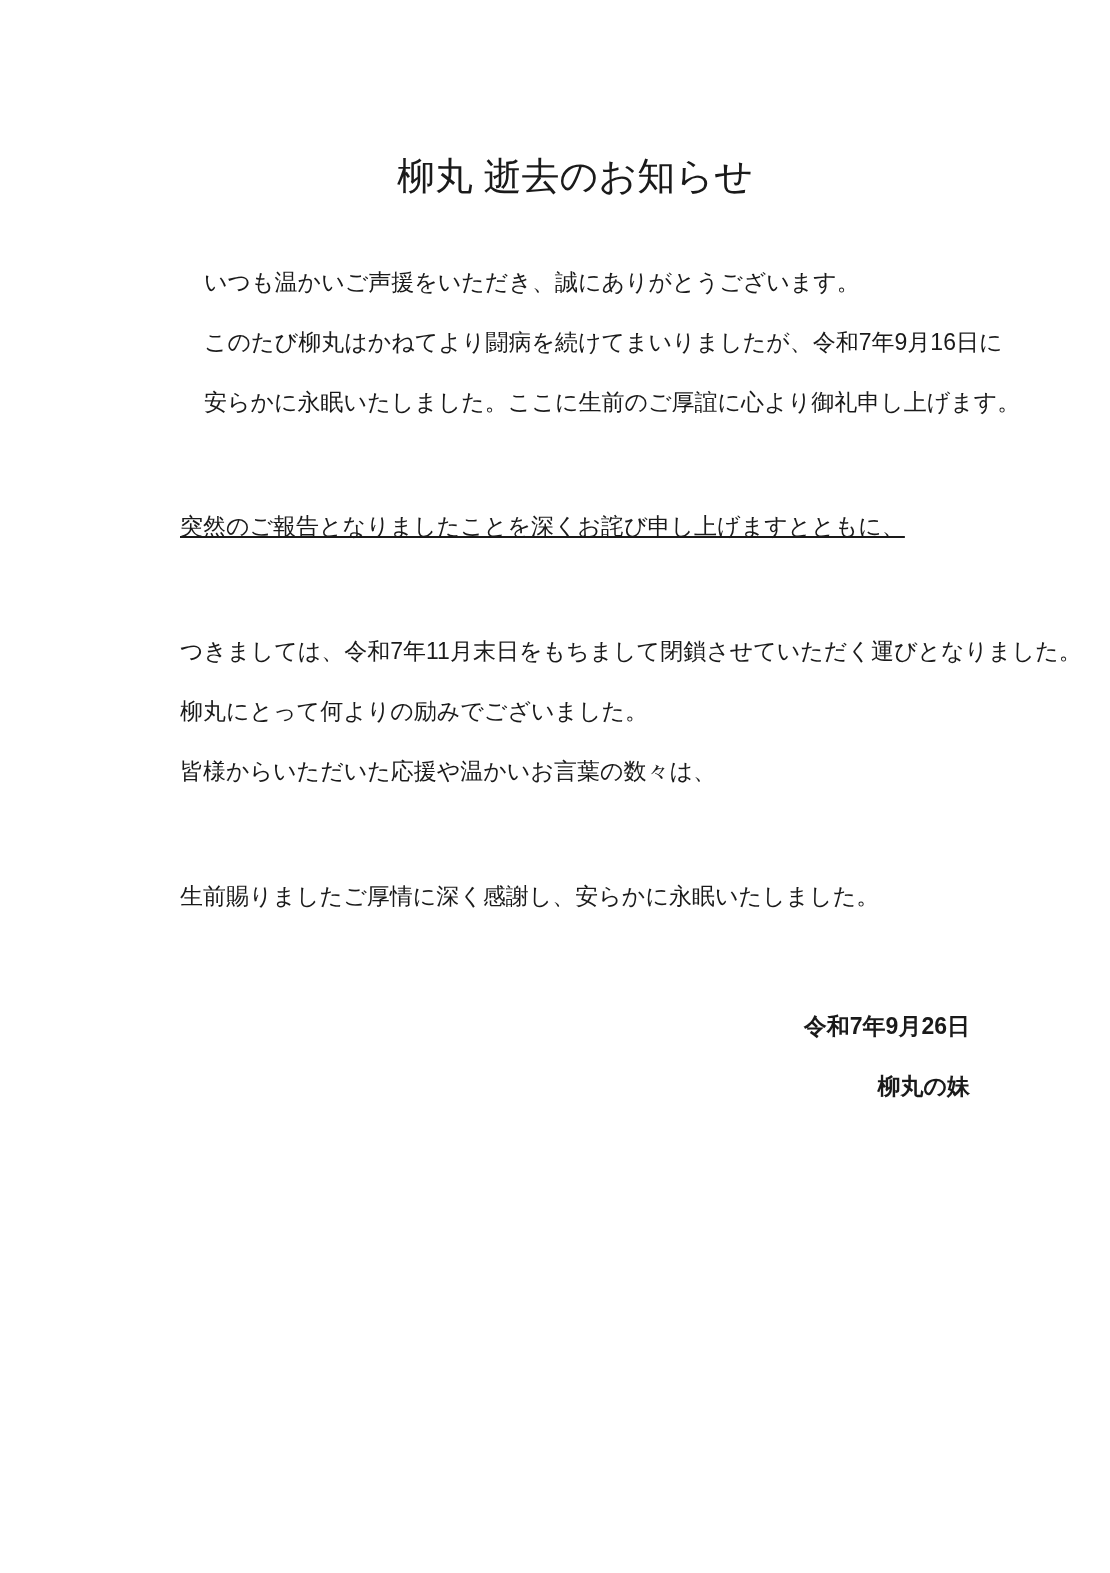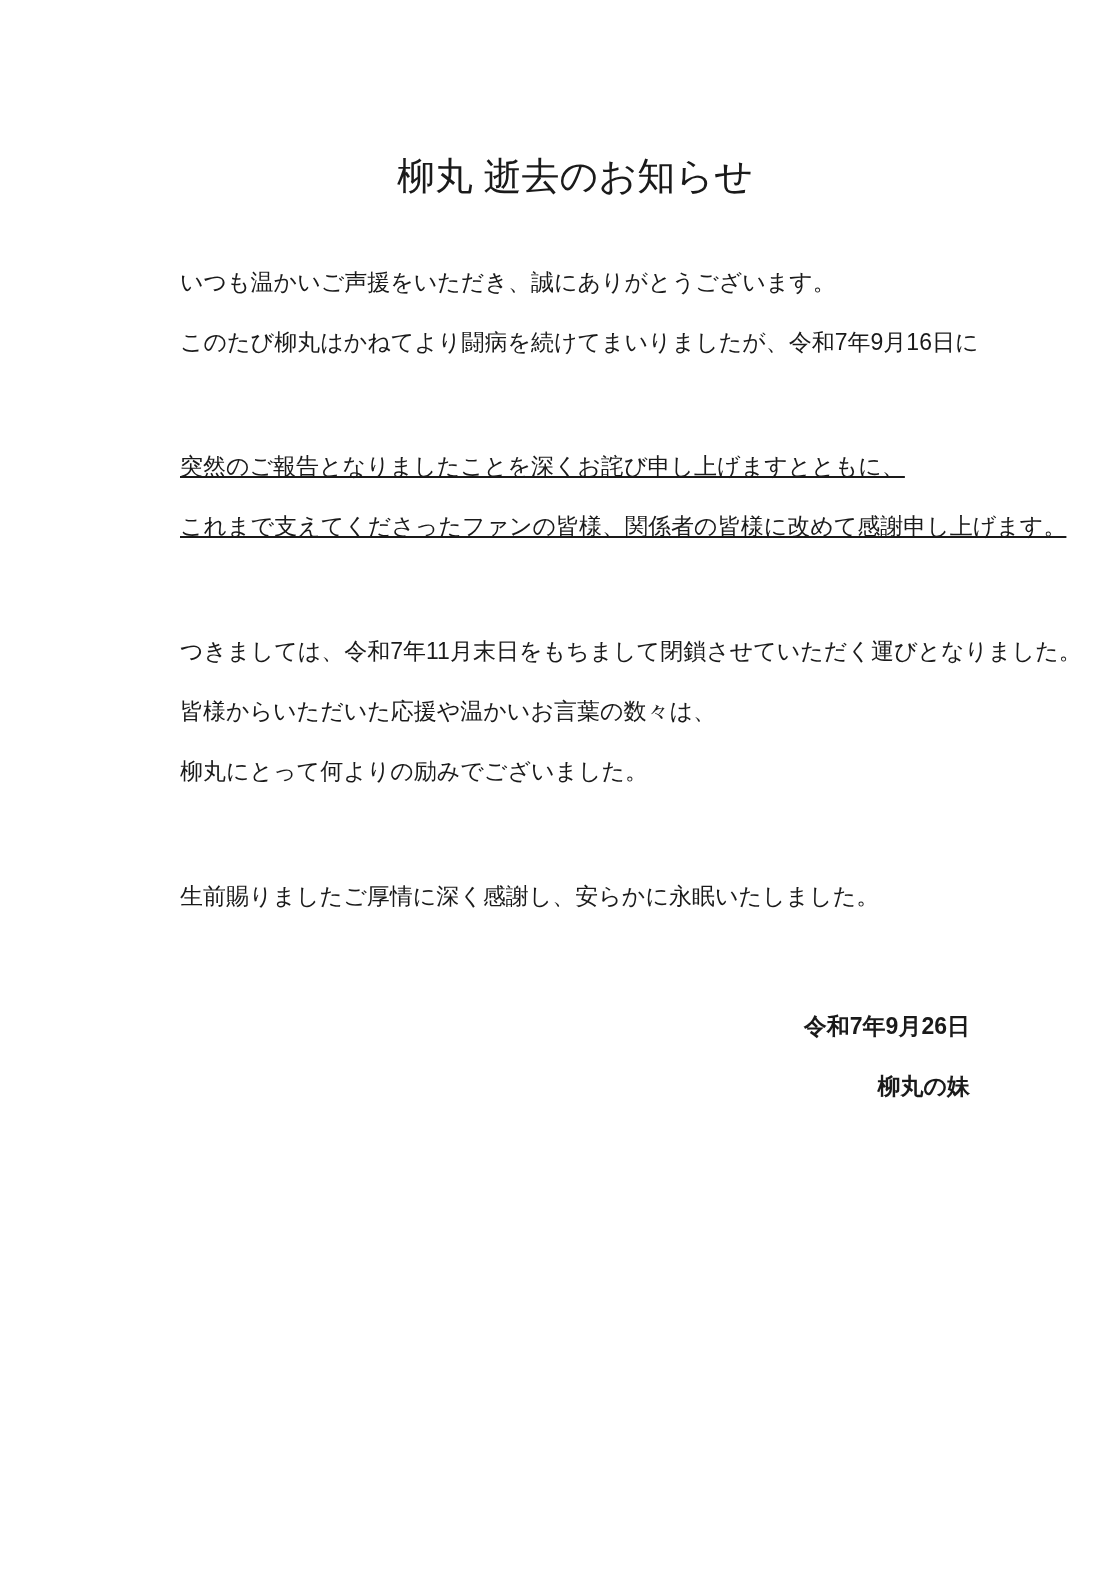--- a/index.html
+++ b/index.html
@@ -28,21 +28,21 @@
     color: #1a1a1a;
     white-space: nowrap;
   }
   .para {
     margin: 0;
     font-size: 23px;
     line-height: 60px;
     font-weight: 400;
     color: #1a1a1a;
   }
-  .para-1 { margin-top: 50px; }
+  .para-1 { margin-top: 50px; margin-left: 24px; }
   .para-2 { margin-top: 64px; text-decoration: underline; }
   .para-3 { margin-top: 65px; }
   .para-4 { margin-top: 65px; }
   .line {
     display: block;
     white-space: nowrap;
   }
   .closing-block {
     margin-top: 70px;
     text-align: right;
@@ -56,31 +56,31 @@
 <body>
 
 <div class="page">
   <div class="content">
 
     <h1 class="doc-title">柳丸 逝去のお知らせ</h1>
 
     <p class="para para-1">
       <span class="line">いつも温かいご声援をいただき、誠にありがとうございます。</span>
       <span class="line">このたび柳丸はかねてより闘病を続けてまいりましたが、令和7年9月16日に</span>
+      <span class="line">安らかに永眠いたしました。ここに生前のご厚誼に心より御礼申し上げます。</span>
     </p>
 
     <p class="para para-2">
       <span class="line">突然のご報告となりましたことを深くお詫び申し上げますとともに、</span>
-      <span class="line">これまで支えてくださったファンの皆様、関係者の皆様に改めて感謝申し上げます。</span>
     </p>
 
     <p class="para para-3">
       <span class="line">つきましては、令和7年11月末日をもちまして閉鎖させていただく運びとなりました。</span>
+      <span class="line">柳丸にとって何よりの励みでございました。</span>
       <span class="line">皆様からいただいた応援や温かいお言葉の数々は、</span>
-      <span class="line">柳丸にとって何よりの励みでございました。</span>
     </p>
 
     <p class="para para-4">
       <span class="line">生前賜りましたご厚情に深く感謝し、安らかに永眠いたしました。</span>
     </p>
 
     <div class="closing-block">
       <span class="line">令和7年9月26日</span>
       <span class="line">柳丸の妹</span>
     </div>

